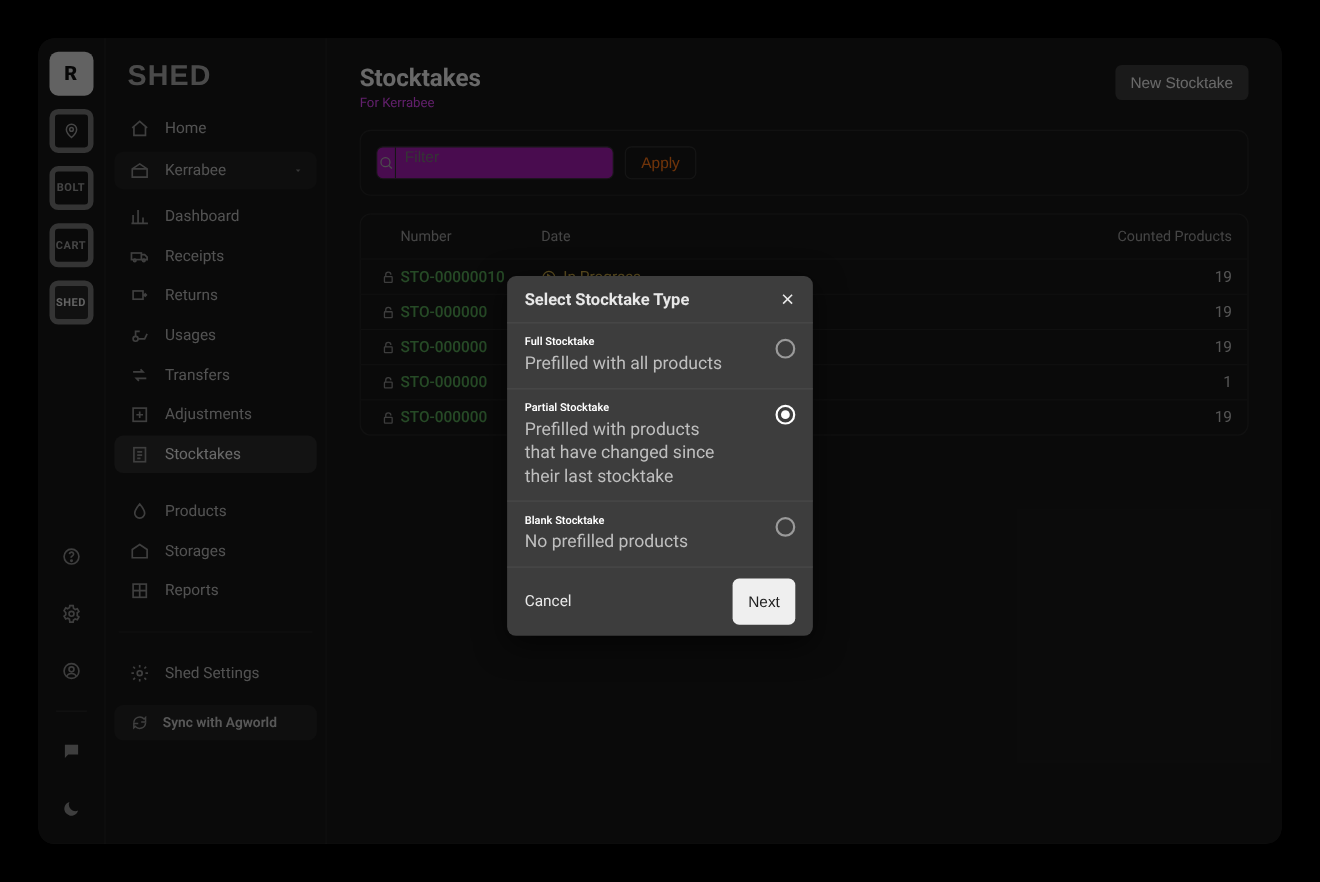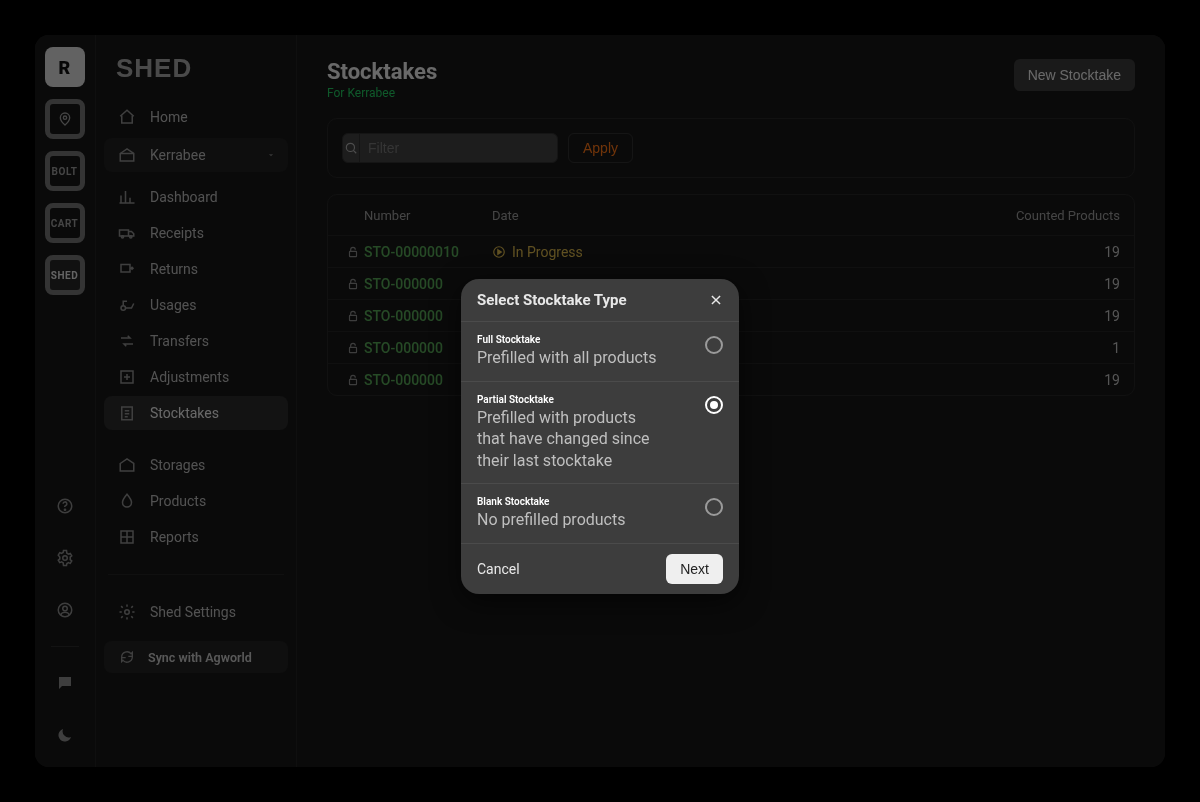--- a/index.html
+++ b/index.html
@@ -58,32 +58,32 @@
   .nav-icon { width: 22px; display: flex; justify-content: center; color: #8d8d8d; }
   .sync-btn {
     margin-top: 10px; display: flex; align-items: center; gap: 10px;
     height: 32px; padding: 0 12px; border-radius: 8px;
     background: #222; color: #c4c4c4; font-size: 12.5px; font-weight: 600;
   }
   
   .main { flex: 1; padding: 24px 30px; position: relative; }
   .page-header { display: flex; align-items: flex-start; justify-content: space-between; margin-bottom: 18px; }
   .page-title { font-size: 22px; font-weight: 700; color: #e8e8e8; }
-  .page-sub { font-size: 12px; color: #22c55e; margin-top: 2px; }
+  .page-sub { font-size: 12px; color: #d946ef; margin-top: 2px; }
   .btn {
     display: inline-flex; align-items: center; justify-content: center;
     height: 32px; padding: 0 14px; border-radius: 6px;
     background: #3a3a3a; color: #e8e8e8; font-size: 14px; border: none; cursor: pointer;
   }
   .filter-panel {
     border: 1px solid #262626; border-radius: 10px; padding: 14px; display: flex; gap: 10px; margin-bottom: 16px;
   }
   .search-wrap {
-    display: flex; align-items: center; height: 30px; width: 216px;
-    border: 1px solid #303030; border-radius: 6px; background: #404040;
+    display: flex; align-items: flex-start; height: 30px; width: 216px;
+    border: 1px solid #303030; border-radius: 6px; background: #a21caf;
   }
   .search-wrap .sicon { width: 32px; display: flex; align-items: center; justify-content: center; color: #aaa; border-right: 1px solid #303030; height: 100%; }
   .search-wrap input {
     flex: 1; background: transparent; border: none; outline: none; color: #ddd; font-size: 14px; padding: 0 8px;
   }
   .apply-btn {
     height: 30px; padding: 0 14px; border-radius: 6px; border: 1px solid #303030; background: transparent; color: #f97316; font-size: 14px;
   }
   
   .data-panel { border: 1px solid #262626; border-radius: 10px; overflow: hidden; }
@@ -93,22 +93,22 @@
   .thead { height: 40px; color: #9a9a9a; font-size: 13px; }
   .trow { height: 32px; border-top: 1px solid #242424; color: #bdbdbd; }
   .col-lock { width: 22px; display: flex; justify-content: center; color: #888; }
   .col-num { width: 128px; color: #55a555; font-weight: 500; }
   .thead .col-num { color: #9a9a9a; font-weight: 400; }
   .col-date { flex: 1; display: flex; align-items: center; gap: 8px; }
   .col-count { width: 150px; text-align: right; }
   .inprog { color: #d4b24a; display: flex; align-items: center; gap: 6px; }
   
   .modal {
-    position: absolute; top: 244px; left: 50%; transform: translateX(-50%);
-    width: 278px; background: #3d3d3d; border-radius: 18px; z-index: 50;
+    position: absolute; top: 216px; left: 50%; transform: translateX(-50%);
+    width: 278px; background: #3d3d3d; border-radius: 8px; z-index: 50;
     box-shadow: 0 8px 28px rgba(0,0,0,0.6);
     overflow: hidden;
   }
   .modal-head {
     display: flex; align-items: center; justify-content: space-between;
     padding: 12px 16px; font-size: 15px; font-weight: 700;
   }
   .modal-opt {
     display: flex; align-items: flex-start; justify-content: space-between;
     padding: 12px 16px; border-top: 1px solid #4b4b4b; cursor: pointer;
@@ -119,21 +119,21 @@
     width: 18px; height: 18px; border-radius: 50%; border: 2px solid #9a9a9a; margin-top: 2px; position: relative;
   }
   .radio.sel { border-color: #fff; }
   .radio.sel::after { content: ""; position: absolute; inset: 3px; background: #fff; border-radius: 50%; }
   .modal-foot {
     display: flex; align-items: center; justify-content: space-between;
     padding: 10px 16px; border-top: 1px solid #4b4b4b;
   }
   .modal-foot .cancel { color: #e8e8e8; font-size: 14px; cursor: pointer; }
   .modal-foot .next-btn {
-    background: #efefef; color: #222; border: none; border-radius: 6px; height: 30px; padding: 0 14px; font-size: 14px; cursor: pointer; margin-left: 36px;
+    background: #efefef; color: #222; border: none; border-radius: 6px; height: 42px; padding: 0 14px; font-size: 14px; cursor: pointer; margin-left: 36px;
   }
   .close-x { cursor: pointer; color: #e8e8e8; font-size: 16px; }
   svg { display: block; }
 </style>
 </head>
 <body>
 
 <div class="app-shell">
 
   <div class="rail">
@@ -274,32 +274,32 @@
           </svg>
         </span>
       <span>Stocktakes</span>
     </div>
 
     <div class="nav-group-gap"></div>
 
     <div class="nav-item">
       <span class="nav-icon">
           <svg width="18" height="18" viewBox="0 0 24 24" fill="none" stroke="currentColor" stroke-width="2">
+            <path d="M12 3s6 7 6 11a6 6 0 0 1-12 0c0-4 6-11 6-11z"></path>
+          </svg>
+        </span>
+      <span>Products</span>
+    </div>
+    <div class="nav-item">
+      <span class="nav-icon">
+          <svg width="18" height="18" viewBox="0 0 24 24" fill="none" stroke="currentColor" stroke-width="2">
             <path d="M3 10l9-6 9 6v10H3z"></path>
           </svg>
         </span>
       <span>Storages</span>
-    </div>
-    <div class="nav-item">
-      <span class="nav-icon">
-          <svg width="18" height="18" viewBox="0 0 24 24" fill="none" stroke="currentColor" stroke-width="2">
-            <path d="M12 3s6 7 6 11a6 6 0 0 1-12 0c0-4 6-11 6-11z"></path>
-          </svg>
-        </span>
-      <span>Products</span>
     </div>
     <div class="nav-item">
       <span class="nav-icon">
           <svg width="18" height="18" viewBox="0 0 24 24" fill="none" stroke="currentColor" stroke-width="2">
             <rect x="4" y="4" width="16" height="16"></rect>
             <path d="M4 12h16M12 4v16"></path>
           </svg>
         </span>
       <span>Reports</span>
     </div>

